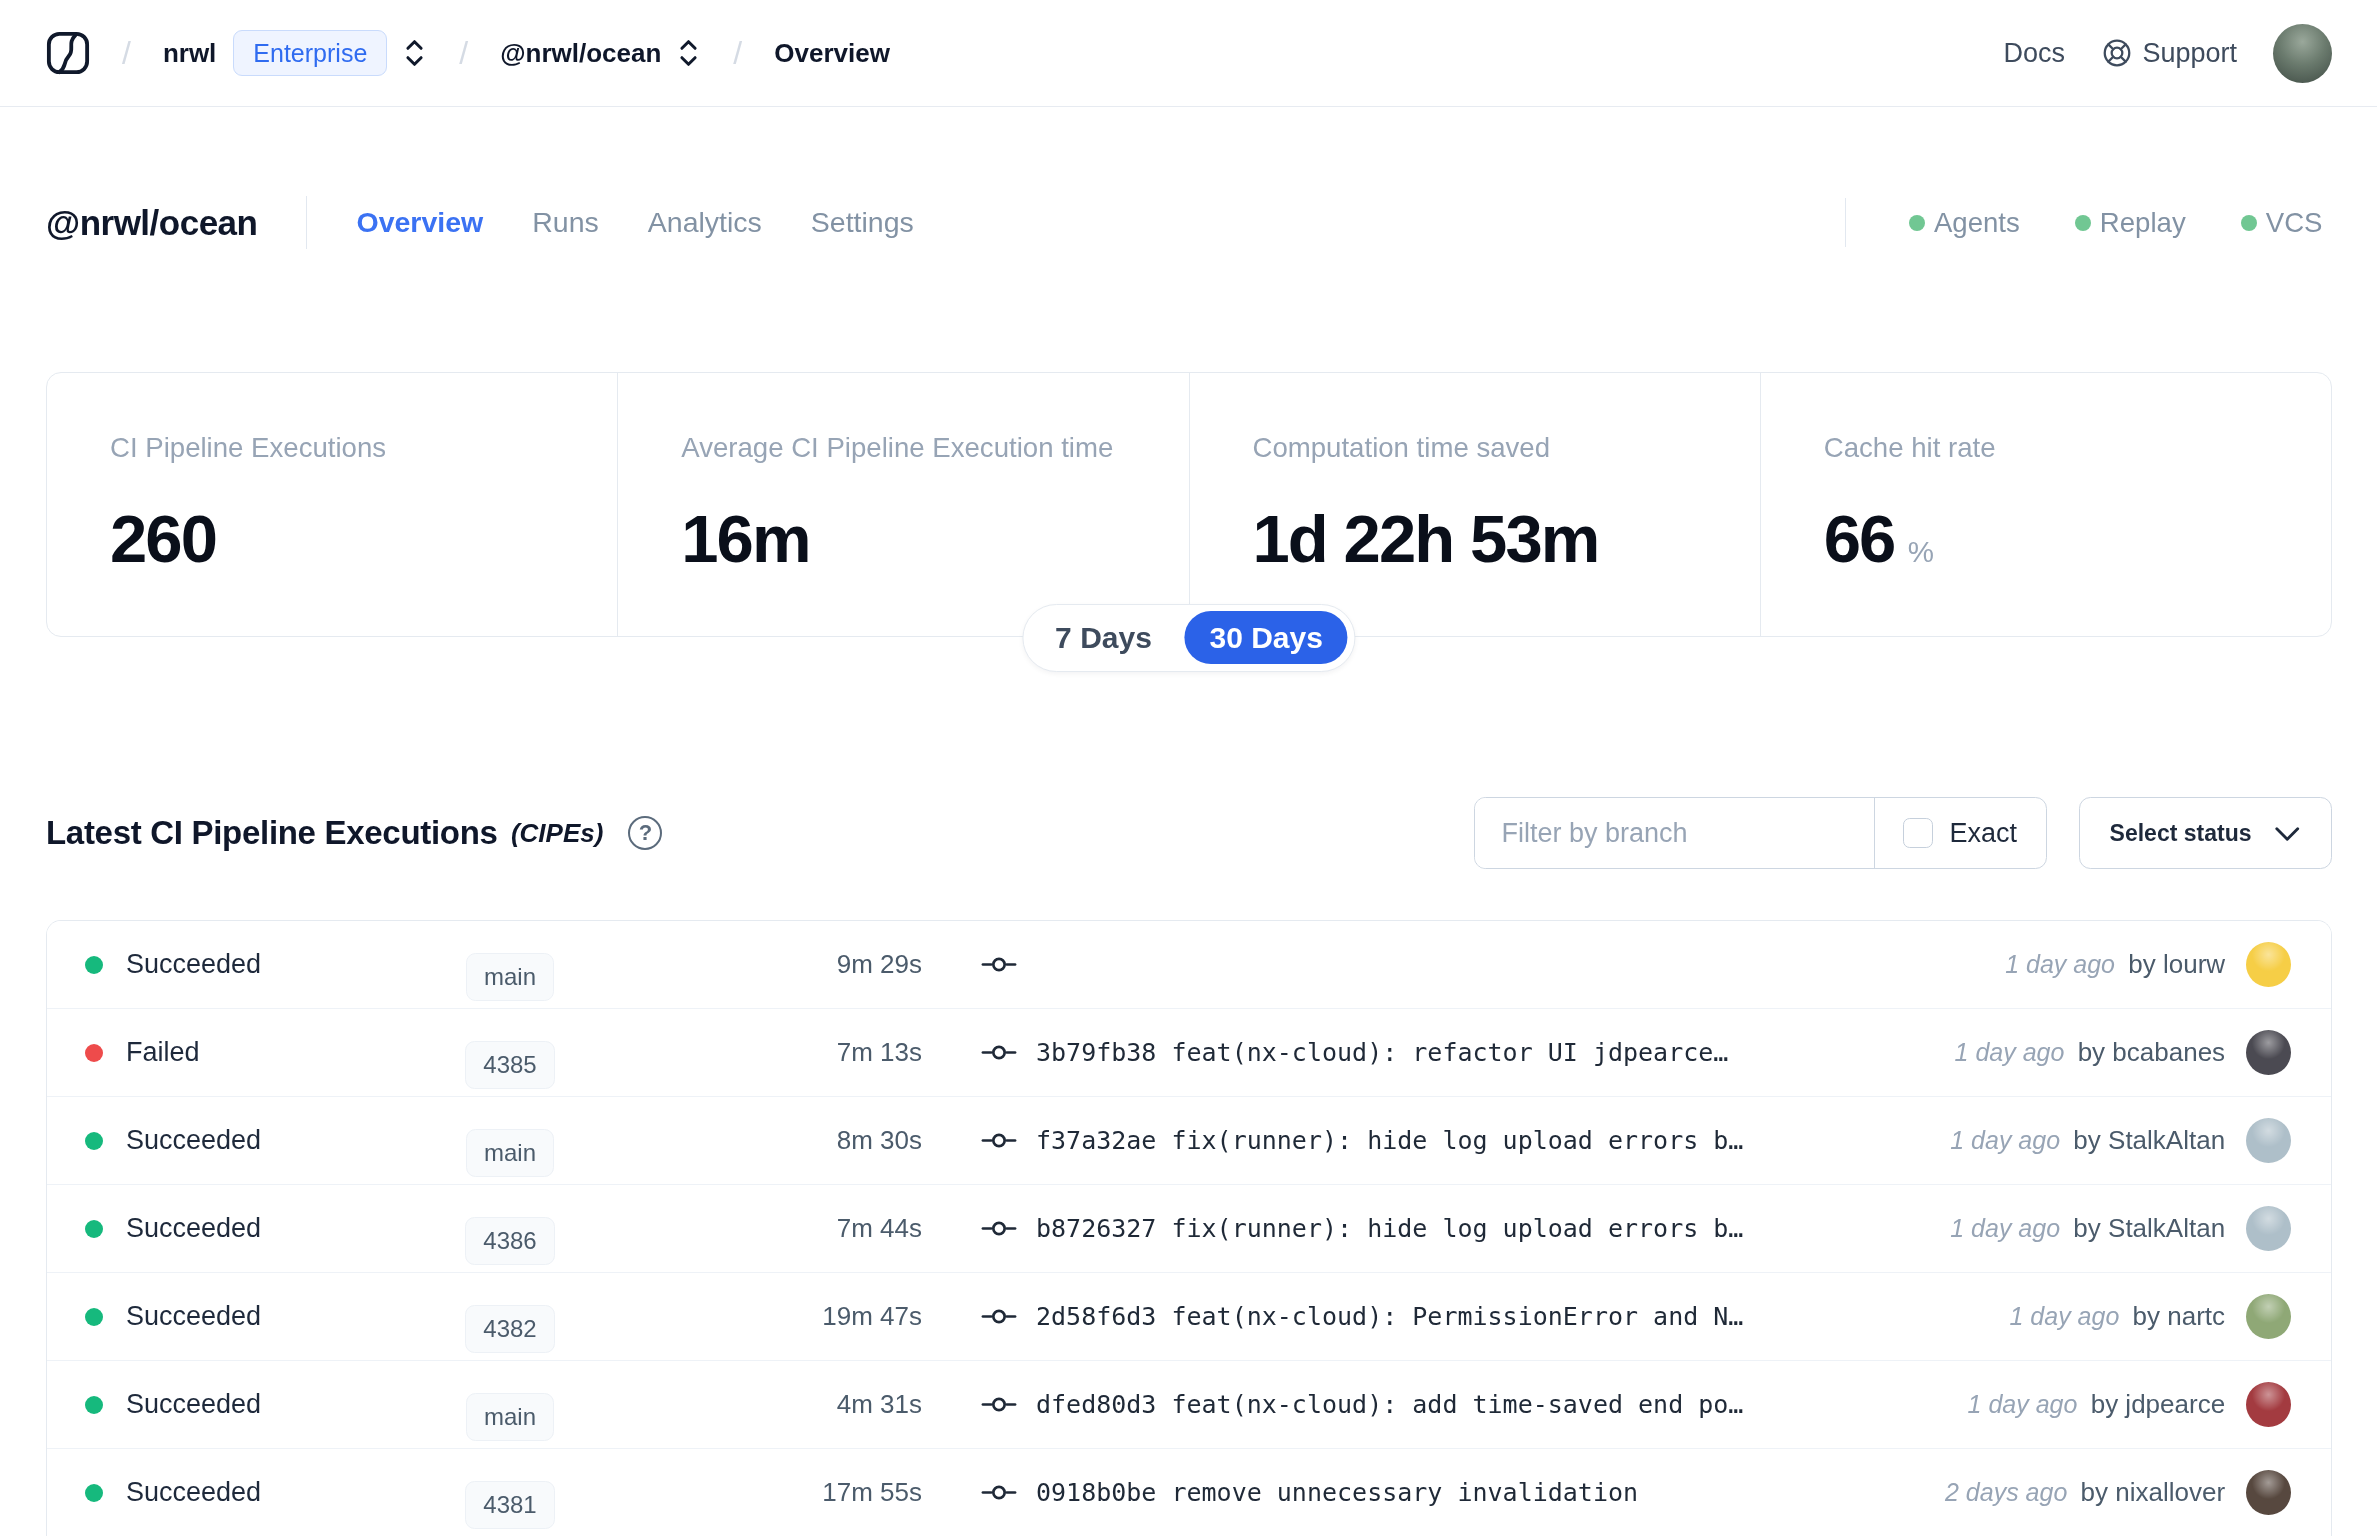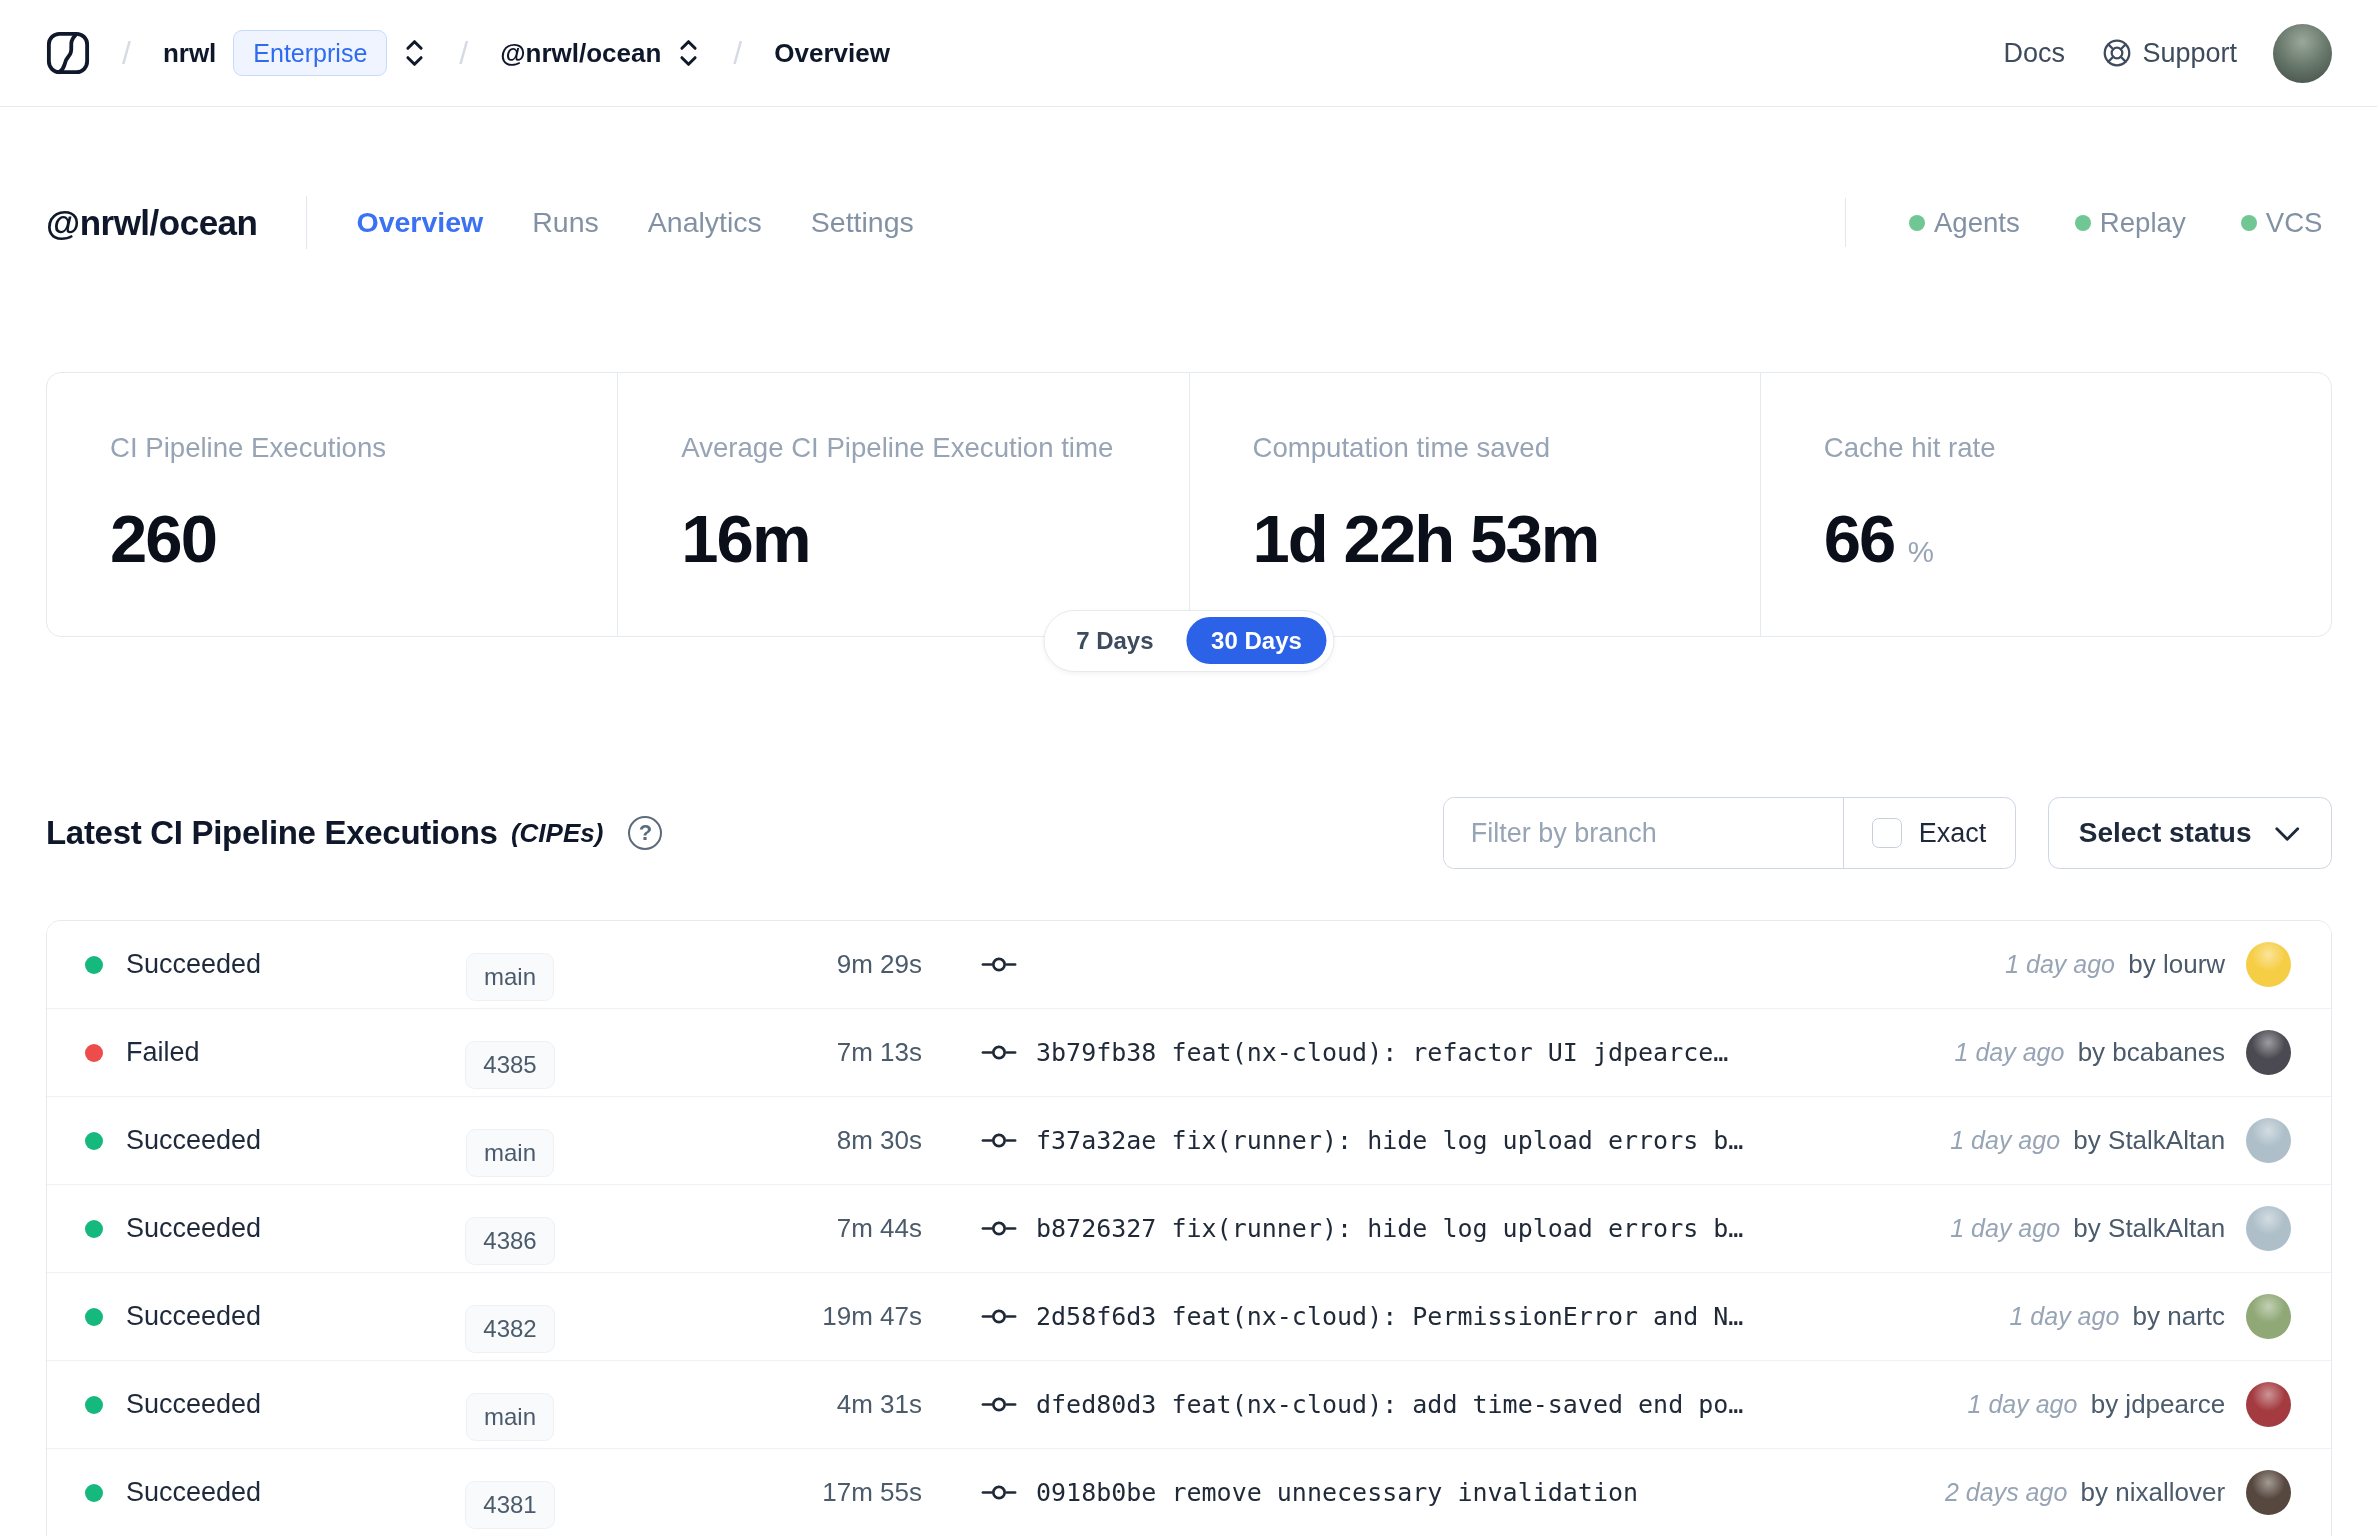--- a/index.html
+++ b/index.html
@@ -39,21 +39,21 @@
   .stats-row { display:flex; border:1.4px solid #E5EAF0; border-radius:15px; background:#fff; }
   .stat-card { flex:1; padding:59px 63px; border-right:1.4px solid #E5EAF0; }
   .stat-card:last-child { border-right:none; }
   .stat-label { font-size:27.6px; color:#97A4B5; font-weight:500; }
   .stat-value-row { margin-top:36px; display:flex; align-items:baseline; gap:13.3px; }
   .stat-value { font-size:67px; font-weight:700; letter-spacing:-1.9px; color:#0A0F1A; }
   .stat-suffix { font-size:29.5px; color:#97A4B5; font-weight:500; }
   .range-toggle { position:absolute; left:50%; bottom:-35px; transform:translateX(-50%);
     display:flex; align-items:center; gap:7.6px; background:#fff; border:1.4px solid #E5EAF0;
     border-radius:950px; padding:6.7px; box-shadow:0 1.9px 5.7px rgba(15,23,42,0.05); }
-  .range-opt { font-size:24px; font-weight:600; color:#3E4B5D; padding:9.5px 25px;
+  .range-opt { font-size:30px; font-weight:600; color:#3E4B5D; padding:9.5px 25px;
     border-radius:950px; cursor:pointer; white-space:nowrap; }
   .range-opt.selected { background:#2B62E8; color:#fff; }
 
   
   .section-bar { margin:160px 46px 0; display:flex; align-items:center; }
   .section-title { font-size:33px; font-weight:700; letter-spacing:-0.3px; }
   .section-title-suffix { font-size:26px; font-style:italic; font-weight:600; margin-left:13.3px; }
   .help-icon { width:34px; height:34px; border-radius:50%; border:2.4px solid #5B6B7C;
     color:#5B6B7C; font-size:22px; font-weight:700; display:flex; align-items:center;
     justify-content:center; margin-left:25px; cursor:pointer; }
@@ -63,21 +63,21 @@
   .branch-input { border:none; outline:none; width:399px; padding:0 27px; font-size:27px;
     font-family:"Liberation Sans", sans-serif; color:#1E293B; }
   .branch-input::placeholder { color:#97A4B5; }
   .exact-seg { display:flex; align-items:center; gap:17px; padding:0 28.5px;
     border-left:1.4px solid #CDD6E1; }
   .checkbox { width:29.5px; height:29.5px; border:1.9px solid #C6D0DC; border-radius:6.7px;
     background:#fff; cursor:pointer; }
   .exact-label { font-size:27px; color:#1E293B; font-weight:500; cursor:pointer; }
   .status-select { display:flex; align-items:center; gap:21px; height:72px; padding:0 30px;
     border:1.4px solid #CDD6E1; border-radius:11.4px; background:#fff; cursor:pointer; }
-  .status-select-label { font-size:28px; font-weight:600; color:#1E293B; }
+  .status-select-label { font-size:23px; font-weight:600; color:#1E293B; }
 
   
   .table-card { margin:51px 46px 0; border:1.4px solid #E5EAF0; border-radius:15px 15px 0 0;
     border-bottom:none; overflow:hidden; height:647px; background:#fff; }
   .cipe-row { display:flex; align-items:center; height:88px; padding:0 40px 0 38px;
     border-bottom:1px solid #EEF2F7; background:#fff; cursor:pointer; }
   .col-status { width:268px; display:flex; align-items:center; gap:23px; }
   .status-dot { width:18px; height:18px; border-radius:50%; flex:none; }
   .status-text { font-size:27px; font-weight:500; color:#1E293B; }
   .col-branch { width:314px; display:flex; justify-content:center; }

